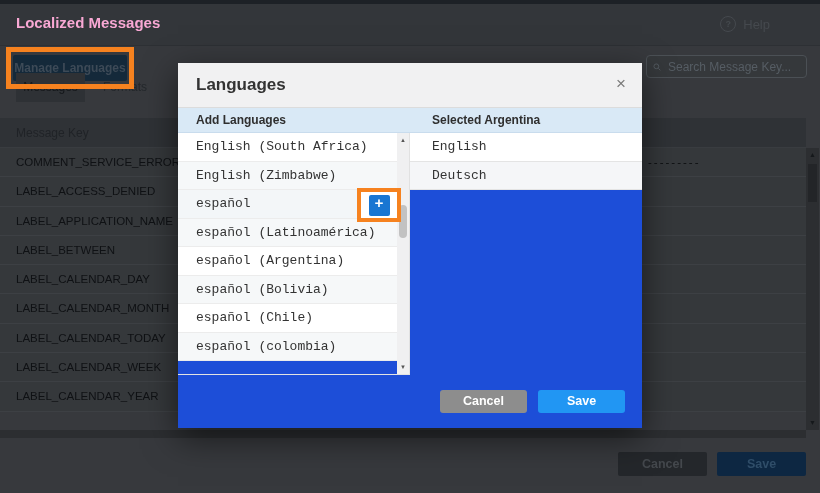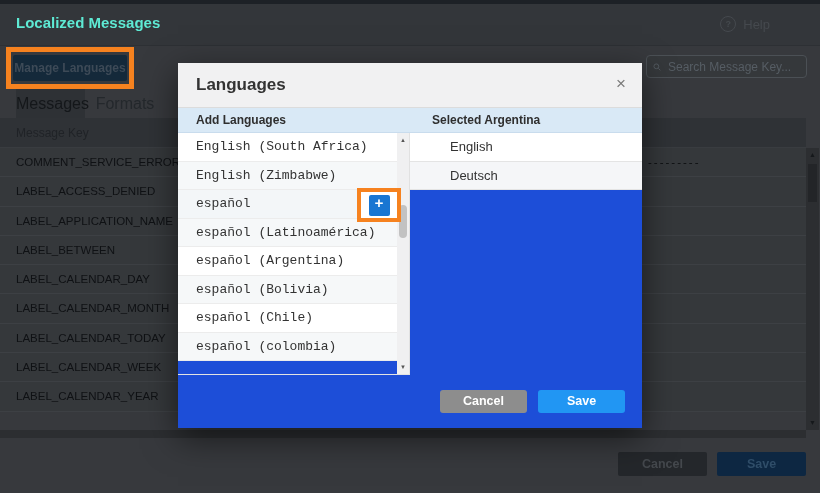--- a/index.html
+++ b/index.html
@@ -3,33 +3,33 @@
 <meta charset="utf-8">
 <style>
   html,body{margin:0;padding:0;background:#222;}
   .stage{position:relative;width:820px;height:493px;overflow:hidden;
          font-family:"Liberation Sans",sans-serif;background:#37393d;}
 
   
   .topstrip{position:absolute;top:0;left:0;width:820px;height:4px;background:#1d2126;}
   .pageheader{position:absolute;top:4px;left:0;width:820px;height:41px;background:#33363a;
               border-bottom:1px solid #2d3034;}
-  .page-title{position:absolute;left:16px;top:14px;font-size:15px;font-weight:bold;color:#5eead4;}
+  .page-title{position:absolute;left:16px;top:14px;font-size:15px;font-weight:bold;color:#f9a8d4;}
   .help{position:absolute;right:50px;top:16px;display:flex;align-items:center;gap:7px;
         color:#45494e;font-size:13px;cursor:pointer;}
   .help-circle{display:inline-flex;align-items:center;justify-content:center;width:14px;height:14px;
         border:1.4px solid #45494e;border-radius:50%;font-size:9px;font-weight:bold;color:#45494e;}
 
   .mg-btn{position:absolute;left:13px;top:55px;width:114px;height:26px;background:#14293a;
           color:#3d4a57;font-size:12px;font-weight:bold;text-align:center;line-height:26px;
           border-radius:2px;cursor:pointer;}
   .hl-mg{position:absolute;left:6px;top:47px;width:128px;height:42px;border:5px solid #f6821f;
          box-sizing:border-box;z-index:40;pointer-events:none;}
 
-  .tab{position:absolute;top:89px;height:29px;font-size:16px;line-height:29px;text-align:center;cursor:pointer;}
+  .tab{position:absolute;top:73px;height:29px;font-size:12px;line-height:29px;text-align:center;cursor:pointer;}
   .tab-active{left:16px;width:69px;background:#2e3135;color:#14171a;}
   .tab-plain{left:94px;width:62px;color:#24282c;}
 
   .searchbox{position:absolute;left:646px;top:55px;width:161px;height:23px;box-sizing:border-box;
              border:1px solid #4b5055;border-radius:4px;background:#35383b;display:flex;
              align-items:center;padding:1px 6px;gap:5px;}
   .searchbox input{border:none;outline:none;background:transparent;color:#565d64;font-size:12px;
              width:130px;font-family:"Liberation Sans",sans-serif;}
   .searchbox input::placeholder{color:#565d64;opacity:1;}
 
@@ -74,22 +74,22 @@
   .plus-highlight{position:absolute;left:179px;top:-2px;width:44px;height:34px;border:4px solid #f6821f;
         box-sizing:border-box;background:#fff;z-index:6;display:flex;align-items:center;justify-content:center;}
   .plus-btn{width:21px;height:21px;background:#1976d2;color:#fff;font-size:15px;font-weight:bold;
         text-align:center;line-height:20px;border-radius:2px;cursor:pointer;}
   .mscroll{width:12px;background:#f0f0f1;position:relative;border-bottom:1px solid #e3e3e3;box-sizing:border-box;}
   .msarrow{position:absolute;left:0;width:12px;height:12px;font-size:6px;color:#555;text-align:center;
         line-height:12px;cursor:pointer;}
   .mthumb{position:absolute;left:2px;top:72px;width:8px;height:33px;background:#c2c2c2;border-radius:4px;}
   .mdivider{width:1px;background:#e1e1e1;}
   .rightcol{flex:1;}
-  .srow{height:28.5px;line-height:28px;font-size:13px;color:#333;padding-left:40px;
-        border-bottom:1px solid #e4e4e4;box-sizing:border-box;background:#fff;cursor:pointer;}
+  .srow{height:28.5px;line-height:28px;font-size:13px;color:#333;padding-left:22px;
+        border-bottom:1px solid #e4e4e4;box-sizing:border-box;background:#fff;cursor:pointer;font-family:Liberation Mono, monospace;}
   .srow.alt{background:#f5f6f8;}
   .m-btn{position:absolute;width:87px;height:23px;font-size:12.5px;font-weight:bold;color:#fff;
         text-align:center;line-height:23px;border-radius:3px;cursor:pointer;top:327px;}
   .m-cancel{left:262px;background:#8d8d8d;}
   .m-save{left:360px;background:#2196f3;}
 </style>
 </head>
 <body>
 
 <div class="stage">

